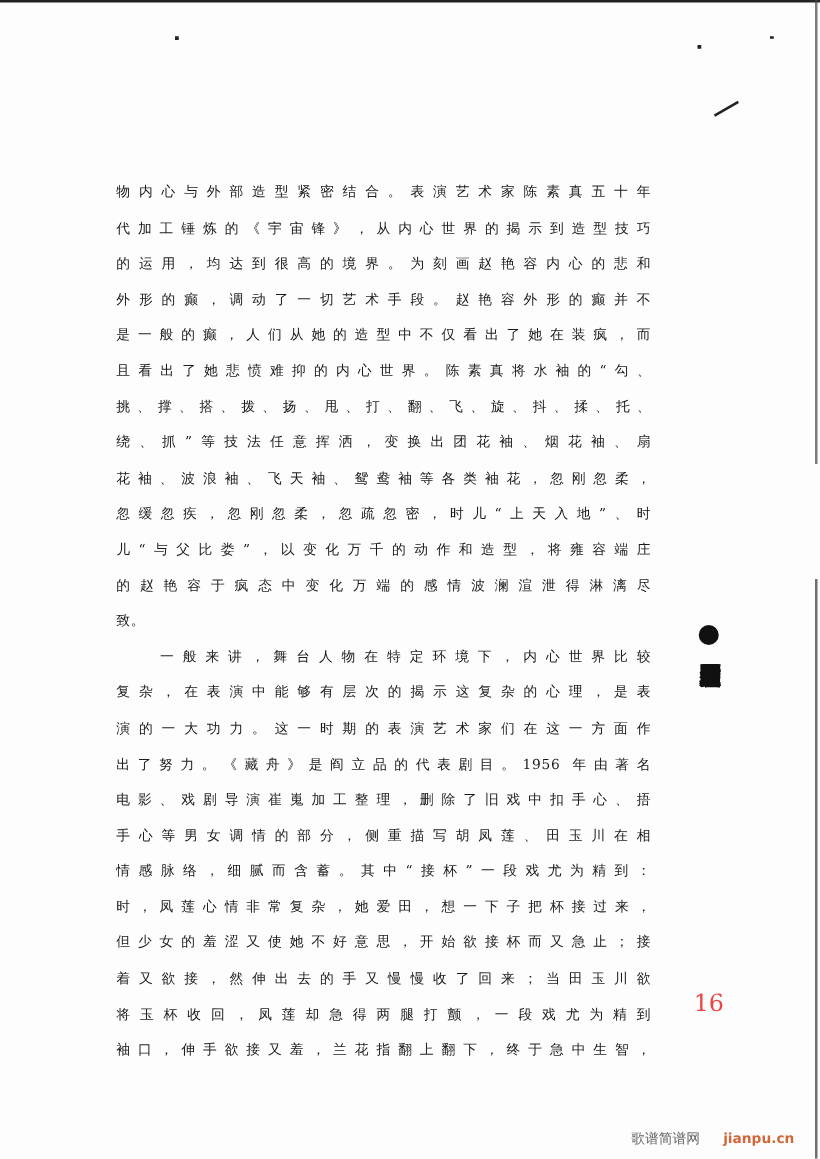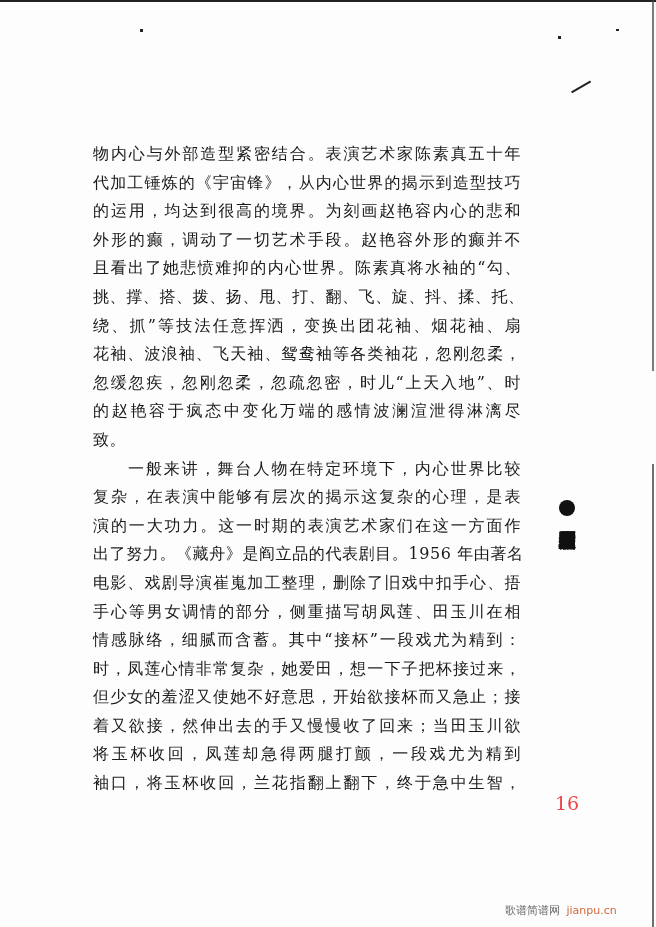--- a/index.html
+++ b/index.html
@@ -37,21 +37,21 @@
       position: absolute;
       left: 93px;
       top: 140px;
       width: 428px;
       margin: 0;
       padding: 0;
     }
     .line {
       height: 28.6px;
       line-height: 28.6px;
-      font-size: 16px;
+      font-size: 11px;
       white-space: nowrap;
       letter-spacing: 0.6px;
       text-align: justify;
       text-align-last: justify;
       display: block;
     }
     .line.last {
       text-align-last: left;
     }
     .line.indent {
@@ -95,57 +95,60 @@
       position: absolute;
       left: 505px;
       top: 903px;
       font-size: 11px;
       font-family: "DejaVu Sans", "Liberation Sans", sans-serif;
       color: #666;
       white-space: nowrap;
     }
     .watermark .wm-domain {
       color: #d2683a;
-      margin-left: 3px;
+      margin-left: 15px;
+      font-weight: bold;
     }
   </style>
 </head>
 <body>
 
 <div class="scan-edge-top"></div>
 <div class="scan-edge-right"></div>
 <div class="speck" style="left:140px;top:29px;width:3px;height:3px;"></div>
 <div class="speck" style="left:558px;top:36px;width:3px;height:3px;"></div>
 <div class="speck" style="left:616px;top:29px;width:3px;height:2px;"></div>
 <div class="speck" style="left:570px;top:86px;width:22px;height:1.5px;transform:rotate(-30deg);"></div>
 
 <div class="body-text" id="body-text">
     <div class="line">物内心与外部造型紧密结合。表演艺术家陈素真五十年</div>
     <div class="line">代加工锤炼的《宇宙锋》，从内心世界的揭示到造型技巧</div>
     <div class="line">的运用，均达到很高的境界。为刻画赵艳容内心的悲和</div>
     <div class="line">外形的癫，调动了一切艺术手段。赵艳容外形的癫并不</div>
+    <div class="line">是一般的癫，人们从她的造型中不仅看出了她在装疯，而</div>
     <div class="line">且看出了她悲愤难抑的内心世界。陈素真将水袖的“勾、</div>
     <div class="line">挑、撑、搭、拨、扬、甩、打、翻、飞、旋、抖、揉、托、</div>
     <div class="line">绕、抓”等技法任意挥洒，变换出团花袖、烟花袖、扇</div>
     <div class="line">花袖、波浪袖、飞天袖、鸳鸯袖等各类袖花，忽刚忽柔，</div>
     <div class="line">忽缓忽疾，忽刚忽柔，忽疏忽密，时儿“上天入地”、时</div>
+    <div class="line">儿“与父比娄”，以变化万千的动作和造型，将雍容端庄</div>
     <div class="line">的赵艳容于疯态中变化万端的感情波澜渲泄得淋漓尽</div>
     <div class="line last">致。</div>
     <div class="line indent">一般来讲，舞台人物在特定环境下，内心世界比较</div>
     <div class="line">复杂，在表演中能够有层次的揭示这复杂的心理，是表</div>
     <div class="line">演的一大功力。这一时期的表演艺术家们在这一方面作</div>
     <div class="line">出了努力。《藏舟》是阎立品的代表剧目。1956 年由著名</div>
     <div class="line">电影、戏剧导演崔嵬加工整理，删除了旧戏中扣手心、捂</div>
     <div class="line">手心等男女调情的部分，侧重描写胡凤莲、田玉川在相</div>
     <div class="line">情感脉络，细腻而含蓄。其中“接杯”一段戏尤为精到：</div>
     <div class="line">时，凤莲心情非常复杂，她爱田，想一下子把杯接过来，</div>
     <div class="line">但少女的羞涩又使她不好意思，开始欲接杯而又急止；接</div>
     <div class="line">着又欲接，然伸出去的手又慢慢收了回来；当田玉川欲</div>
     <div class="line">将玉杯收回，凤莲却急得两腿打颤，一段戏尤为精到</div>
-    <div class="line">袖口，将玉杯收回，兰花指翻上翻下，终于急中生智，</div>
+    <div class="line">袖口，伸手欲接又羞，兰花指翻上翻下，终于急中生智，</div>
   </div>
 
 <div class="sidebar">
   <div class="bullet"></div>
   <div class="sidebar-title">豫剧表演不同发展阶段的历史形态</div>
 </div>
 
 <div class="page-number">16</div>
 
 <div class="watermark">

